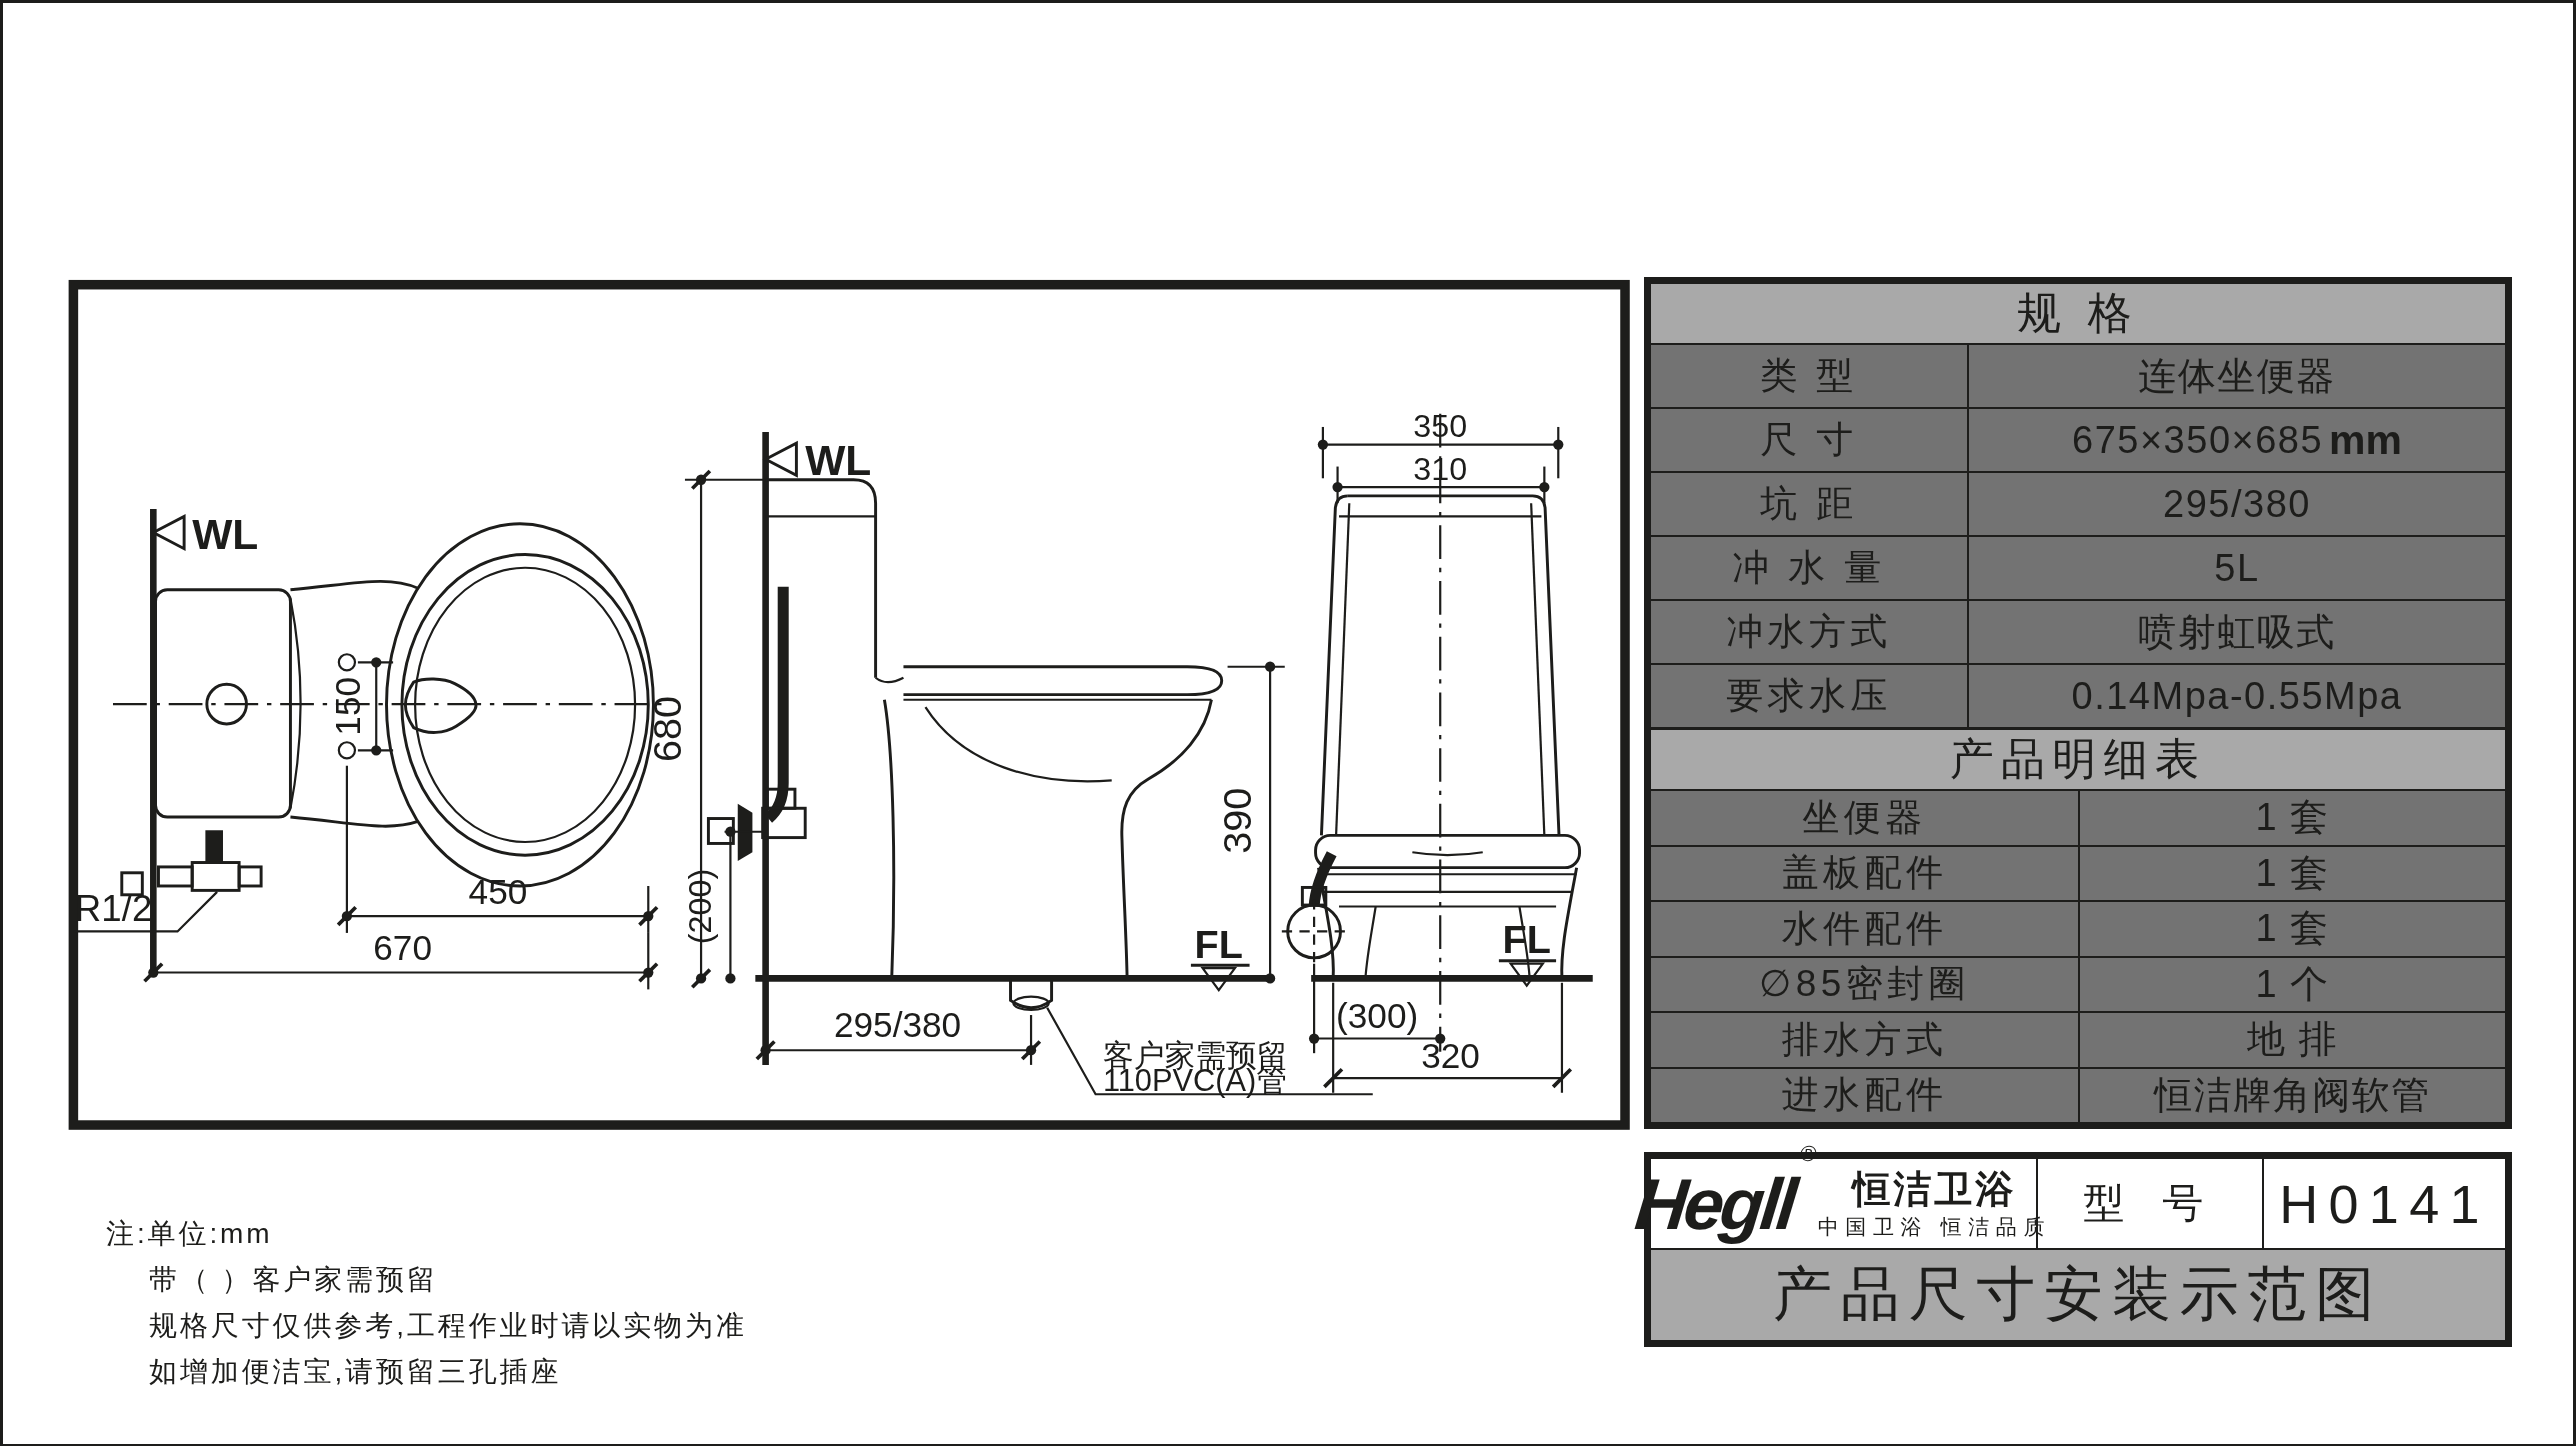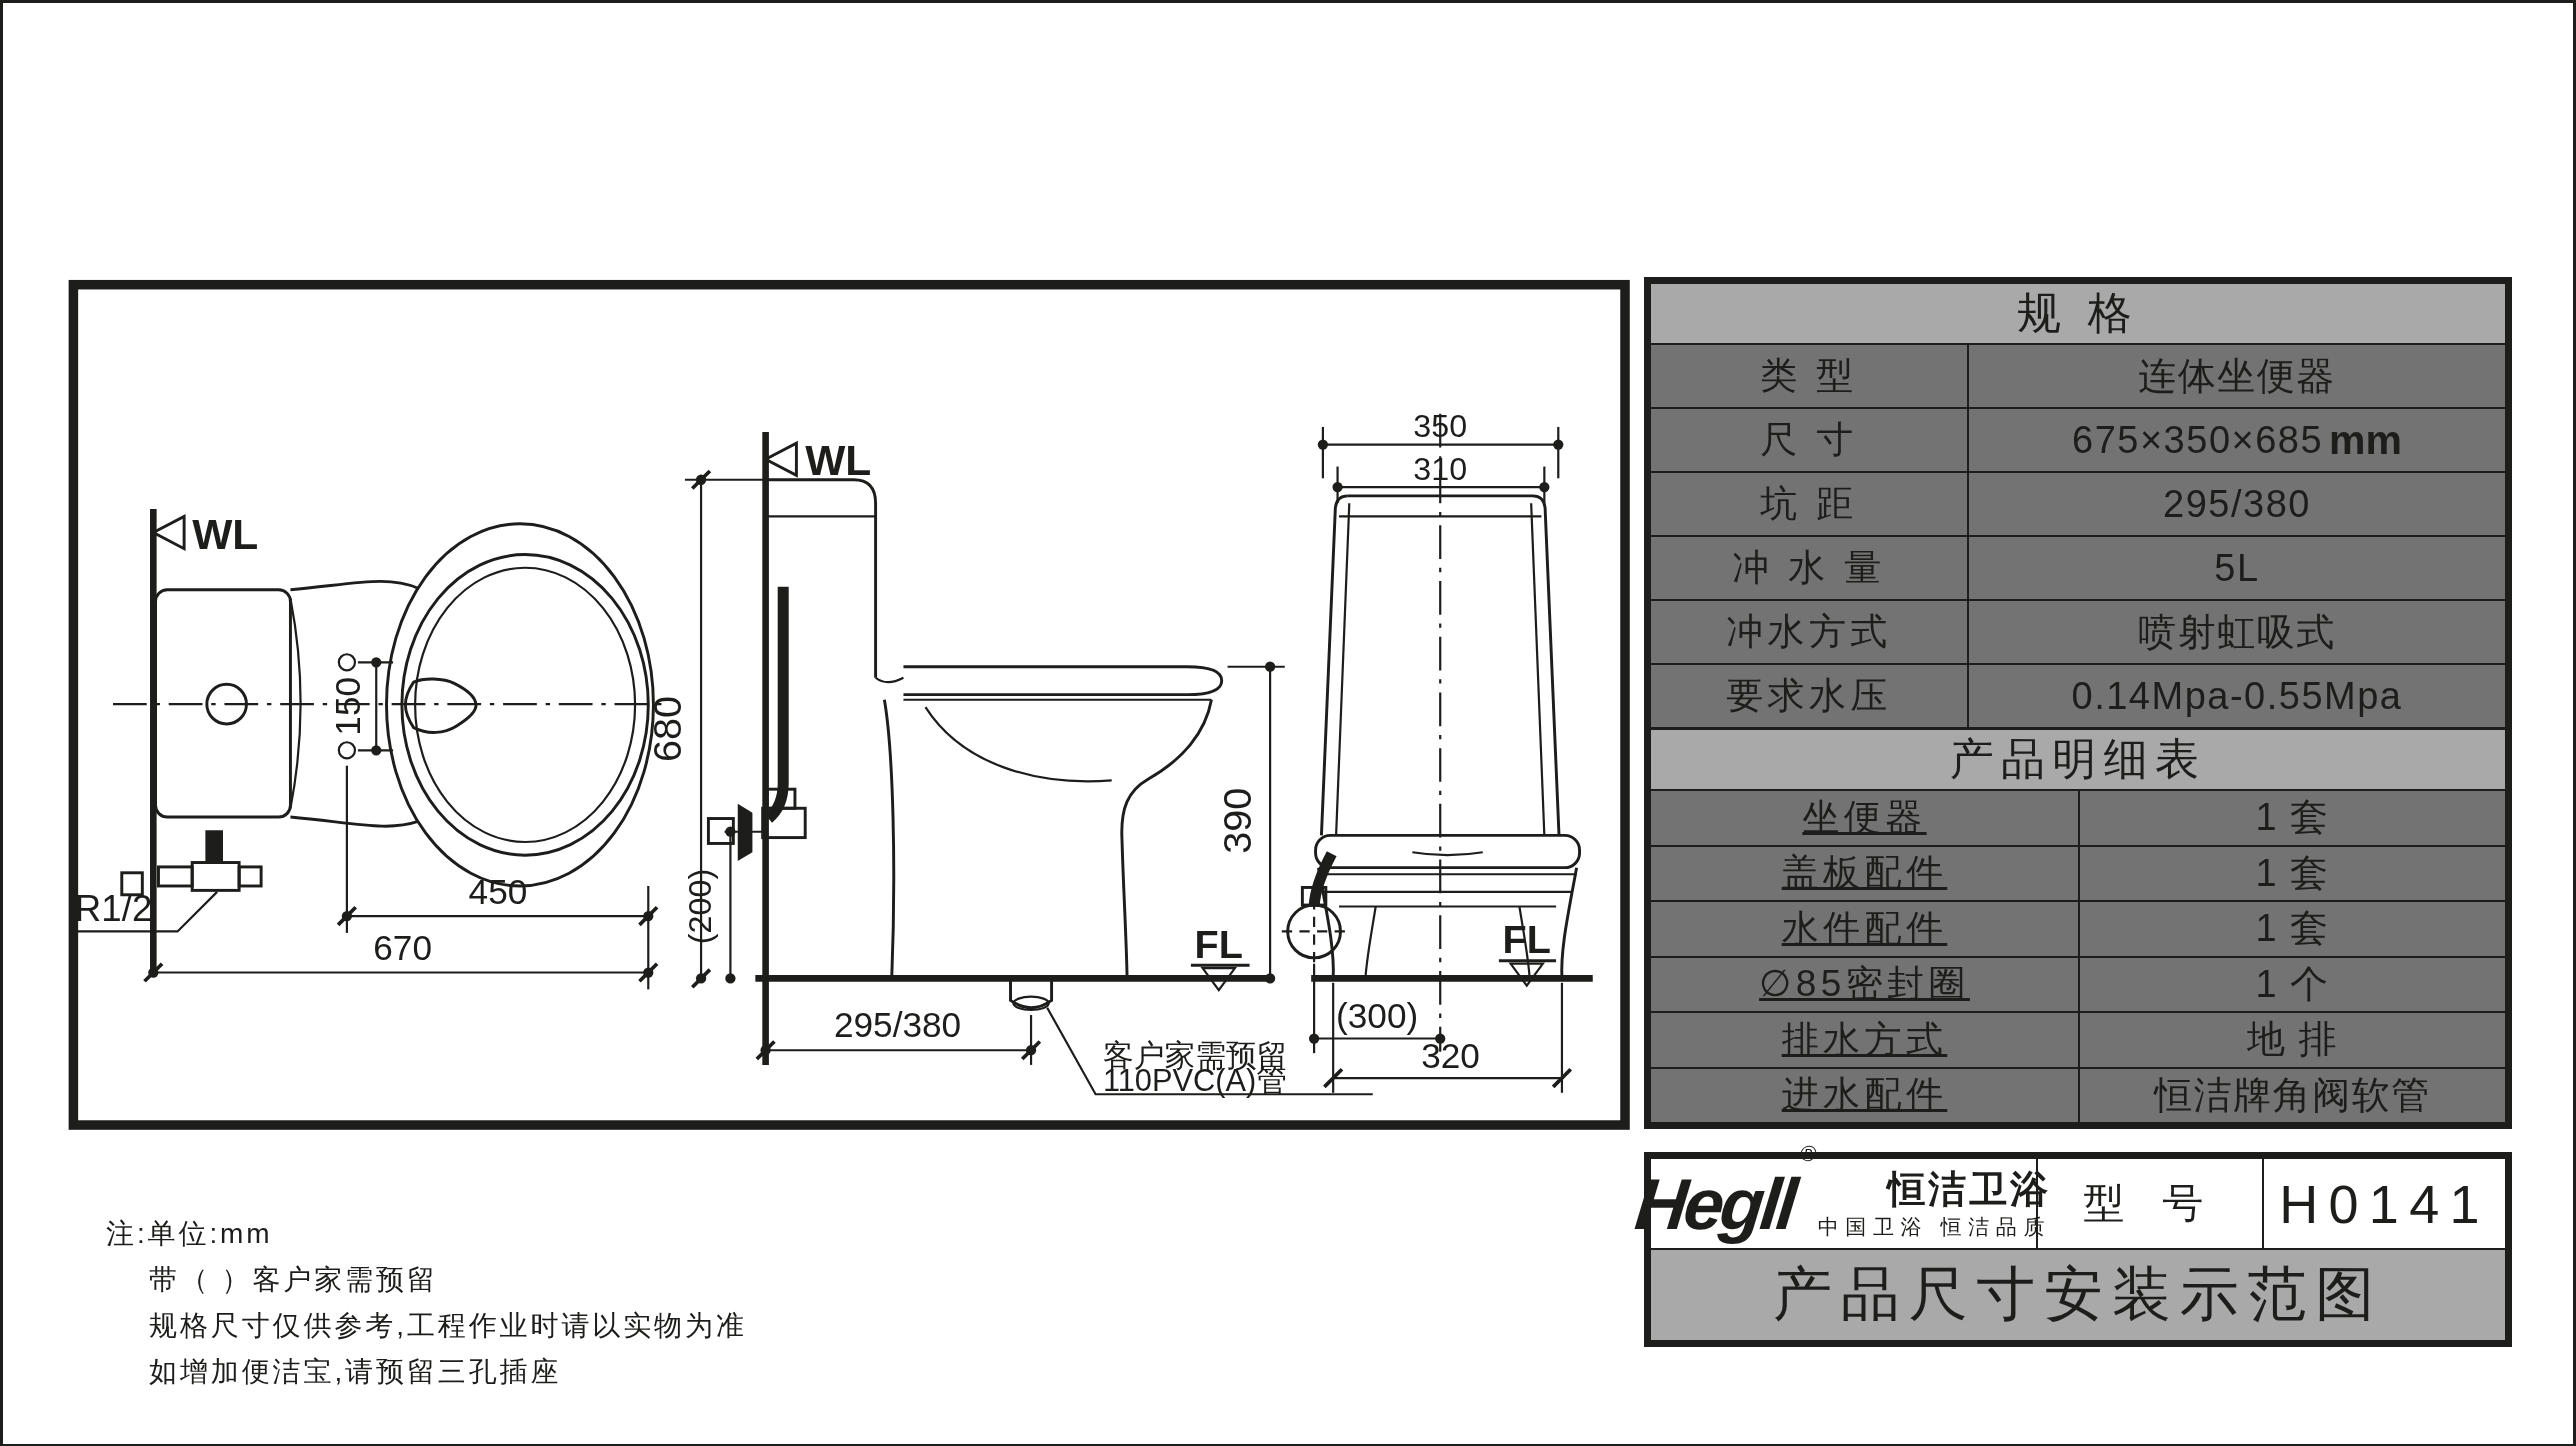--- a/index.html
+++ b/index.html
@@ -39,32 +39,32 @@
     font-size:44px;letter-spacing:7.3px;border-bottom:2.9px solid var(--ink);}
   .t-head.h1{height:59px;}
   .t-head.h2{height:59px;}
   .t-row{display:flex;border-bottom:2.2px solid var(--ink);}
   .t-row:last-child{border-bottom:none;}
   .s-row{height:62px;}
   .d-row{flex:1;}
   .t-lbl{border-right:2.2px solid var(--ink);display:flex;align-items:center;justify-content:center;
     font-size:37px;letter-spacing:4.4px;}
   .s-row .t-lbl{width:37%;}
-  .d-row .t-lbl{width:50%;text-decoration:underline;}
+  .d-row .t-lbl{width:50%;}
   .t-val{flex:1;display:flex;align-items:center;justify-content:center;font-size:38px;letter-spacing:1.5px;}
   .unit{font-weight:bold;font-size:41px;margin-left:5.9px;letter-spacing:0;}
 
   
   .title-block{position:absolute;left:1641px;top:1149px;width:868px;height:195px;
     border:7.3px solid var(--ink);box-sizing:border-box;display:flex;flex-direction:column;background:#fff;}
   .tb-top{height:89px;display:flex;border-bottom:2.9px solid var(--ink);}
   .tb-logo{width:385px;border-right:2.2px solid var(--ink);display:flex;align-items:center;justify-content:center;gap:11.7px;}
   .logo-script{font-size:72px;font-weight:bold;font-style:italic;letter-spacing:-3.7px;transform:skewX(-6deg);line-height:1;}
   .logo-reg{font-size:22px;vertical-align:top;position:relative;top:-25px;left:1.5px;font-weight:normal;font-style:normal;}
-  .logo-cnblock{display:flex;flex-direction:column;align-items:flex-end;line-height:1;}
+  .logo-cnblock{display:flex;flex-direction:column;align-items:center;line-height:1;}
   .logo-cn{font-size:38px;font-weight:bold;letter-spacing:2.9px;}
   .logo-tagline{font-size:21px;letter-spacing:6.6px;margin-top:7.3px;white-space:nowrap;}
   .tb-model-label{width:224px;border-right:2.2px solid var(--ink);display:flex;align-items:center;justify-content:center;
     font-size:41px;letter-spacing:13.2px;}
   .tb-model-value{flex:1;display:flex;align-items:center;justify-content:center;
     font-size:54px;letter-spacing:10.3px;}
   .tb-title{flex:1;background:var(--gray);display:flex;align-items:center;justify-content:center;
     font-size:59px;letter-spacing:8.8px;}
 </style>
 </head>

